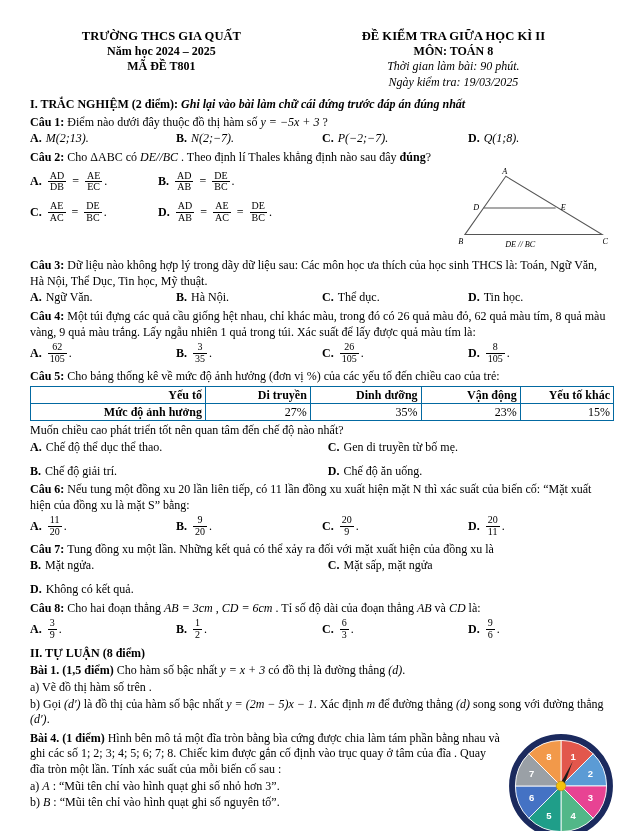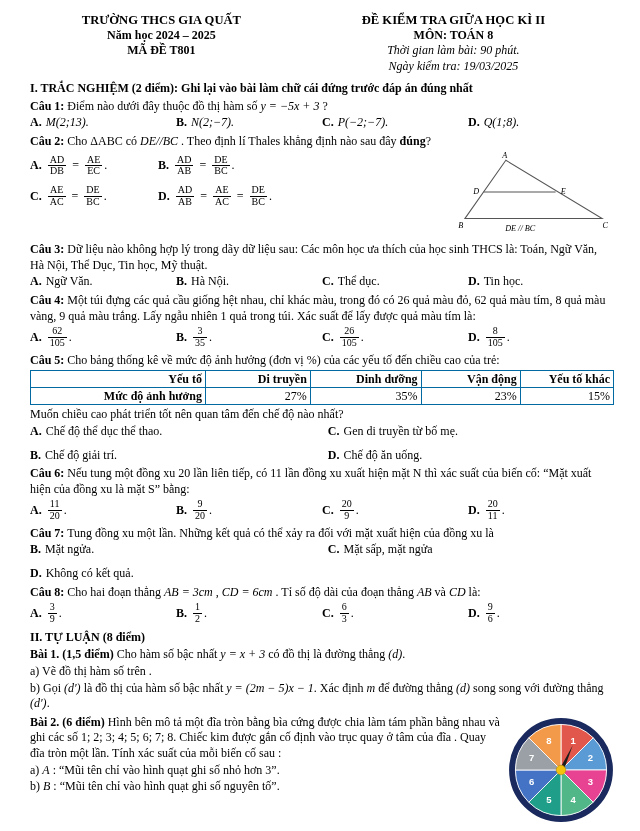--- a/index.html
+++ b/index.html
@@ -1,23 +1,23 @@
 <!DOCTYPE html>
 <html><head>
 <meta charset="utf-8">
 <style>
   * { margin:0; padding:0; box-sizing:border-box; }
   html,body { width:640px; height:831px; }
   body { background:#fff; color:#000; font-family:"Liberation Serif", serif; font-size:12px; line-height:1.3; overflow:hidden; }
   .page { padding:12px 26px 6px 30px; }
   .b { font-weight:bold; }
   .i { font-style:italic; }
-  .bi { font-weight:bold; }
-
-  .header { display:flex; margin-bottom:7px; }
+  .bi { font-weight:bold; font-style:italic; }
+
+  .header { display:flex; margin-bottom:7px;margin-top:16px; }
   .header-left { width:45%; text-align:center; }
   .header-right { width:55%; text-align:center; }
   .header div { line-height:1.28; }
   .hl { font-size:12.6px; }
 
   .section-title { margin:3px 0 2px; }
   .q { margin-bottom:3px; }
   .q-text { margin-bottom:1px; }
 
   .opts4 { display:flex; margin-top:1px; }
@@ -397,21 +397,21 @@
         <text class="spin-num" x="61.5" y="80.7" font-size="9" fill="#fff" text-anchor="middle">4</text>
         <text class="spin-num" x="38.5" y="80.7" font-size="9" fill="#fff" text-anchor="middle">5</text>
         <text class="spin-num" x="22.3" y="64.5" font-size="9" fill="#fff" text-anchor="middle">6</text>
         <text class="spin-num" x="22.3" y="41.5" font-size="9" fill="#fff" text-anchor="middle">7</text>
         <text class="spin-num" x="38.5" y="25.3" font-size="9" fill="#fff" text-anchor="middle">8</text>
         <polygon points="46.5,53 53,49 61,27" fill="#1c1c1c"></polygon>
         <circle cx="50" cy="50" r="4.5" stroke="#b8860b" stroke-width="0.6" fill="#f4c20d"></circle>
       </svg>
     </div>
     <div class="line">
-      <span class="b">Bài 2. (6 điểm)</span><span> Hình bên mô tả một đĩa tròn bằng bìa cứng được chia làm tám phần bằng nhau và ghi các số 1; 2; 3; 4; 5; 6; 7; 8. Chiếc kim được gắn cố định vào trục quay ở tâm của đĩa . Quay đĩa tròn một lần. Tính xác suất của mỗi biến cố sau :</span>
+      <span class="b">Bài 4. (1 điểm)</span><span> Hình bên mô tả một đĩa tròn bằng bìa cứng được chia làm tám phần bằng nhau và ghi các số 1; 2; 3; 4; 5; 6; 7; 8. Chiếc kim được gắn cố định vào trục quay ở tâm của đĩa . Quay đĩa tròn một lần. Tính xác suất của mỗi biến cố sau :</span>
     </div>
     <div class="line">
       <span>a) </span><span class="i">A</span><span> : “Mũi tên chỉ vào hình quạt ghi số nhỏ hơn 3”.</span>
     </div>
     <div class="line">
       <span>b) </span><span class="i">B</span><span> : “Mũi tên chỉ vào hình quạt ghi số nguyên tố”.</span>
     </div>
   </div>
 
 </div>

